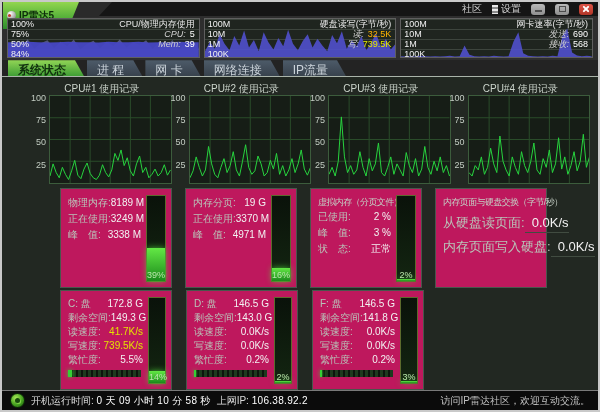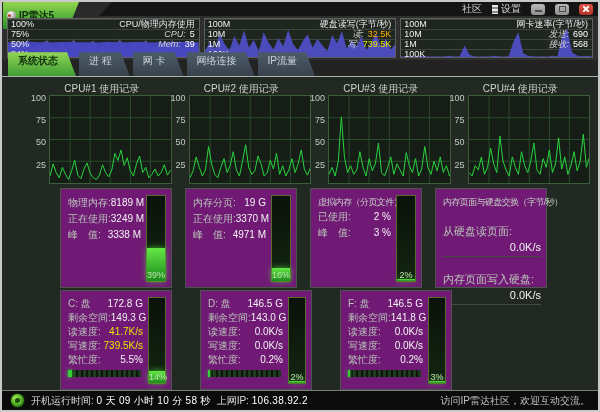--- a/index.html
+++ b/index.html
@@ -38,48 +38,48 @@
   .tg .sc { position:absolute; left:3px; font-size:9px; line-height:10px; color:#f0f0f0; }
   .s0{top:0} .s1{top:10px} .s2{top:20px} .s3{top:30px}
   .tg .hd { position:absolute; right:4px; top:0; font-size:9px; line-height:10px; color:#e9e9e9; }
   .tg .st { position:absolute; right:4px; font-size:9px; line-height:10px; color:#cfcfcf; }
   .r1{top:10px} .r2{top:20px}
   .tg .st b { color:#ffffff; font-weight:normal; margin-left:4px; }
   .tg .st b.orange { color:#ffb400; } .tg .st b.yellow { color:#e8e800; }
 
   
   .tabs { height:17px; background:#232323; display:flex; align-items:flex-end; padding-left:6px; gap:3px; border-bottom:1px solid #aab4aa; }
-  .tab { height:24px; clip-path:polygon(0 0,calc(100% - 9px) 0,100% 100%,0 100%); padding:2px 18px 0 10px; font-size:10px; white-space:nowrap;
+  .tab { height:16px; clip-path:polygon(0 0,calc(100% - 9px) 0,100% 100%,0 100%); padding:2px 18px 0 10px; font-size:12px; white-space:nowrap;
          background:linear-gradient(180deg,#4d5b69,#38424d); color:#ccd4db; }
   .tab.active { background:linear-gradient(180deg,#92d556,#3f9e35); color:#11300e; font-weight:bold; }
 
   
   .main { flex:1; background:#222822; padding-top:3px; }
   .cpurow { display:flex; padding:2px 8px 4px 30px; height:108px; }
   .cpuchart { flex:1; display:flex; flex-direction:column; }
   .ct { text-align:center; font-size:10px; color:#ccd5cc; height:13px; }
   .cbody { flex:1; display:flex; }
   .ylabels { width:17px; position:relative; font-size:9px; color:#c3cdc3; }
   .ylabels span { position:absolute; right:3px; transform:translateY(-45%); }
   .y0{top:2%} .y1{top:27%} .y2{top:52%} .y3{top:77%}
   .plot { flex:1; position:relative; border:1px solid #3c5c3c; background:#161d16; }
   .plot svg { position:absolute; inset:0; width:100%; height:100%; }
   .grid line { stroke:#2a4c2a; stroke-width:1; vector-effect:non-scaling-stroke; }
   .cline { fill:none; stroke:#27d33e; stroke-width:1; vector-effect:non-scaling-stroke; }
 
   .memrow { display:flex; gap:13px; padding-left:58px; height:100px; }
-  .diskrow { display:flex; gap:28px; padding-left:58px; height:100px; margin-top:2px; }
-  .panel { width:112px; background:#701a75; border:1px solid #49564c; padding:6px 5px 5px 7px; display:flex; }
+  .diskrow { display:flex; gap:14px; padding-left:58px; height:100px; margin-top:2px; }
+  .panel { width:112px; background:#be185d; border:1px solid #49564c; padding:6px 5px 5px 7px; display:flex; }
   .pleft { flex:1; min-width:0; display:flex; flex-direction:column; }
   .prow { display:flex; justify-content:space-between; font-size:10px; line-height:16px; color:#b9c4b9; white-space:nowrap; }
   .diskrow .prow { line-height:14px; }
   .prow .val { color:#f2f2f2; }
   .prow .val.yellow { color:#e3e300; }
   .ptitle { font-size:9px; letter-spacing:-0.6px; color:#c5cfc5; line-height:14px; white-space:nowrap; }
-  .swap .prow { font-size:11px; margin-top:14px;flex-direction:column; }
+  .swap .prow { font-size:13px; margin-top:6px; }
   .swap .val { border-bottom:1px solid #414c41; padding-bottom:1px; min-width:44px; text-align:right; }
   .gauge { width:20px; margin-left:5px; border:1px solid #5c6a2c; position:relative; background:linear-gradient(180deg,#0a120a,#132511); flex:0 0 auto; }
   .diskrow .gauge { width:18px; }
   .gfill { position:absolute; left:0; right:0; bottom:0; background:linear-gradient(180deg,#63e845,#1b8a1b); box-shadow:0 0 6px rgba(80,220,60,.8); }
   .glabel { position:absolute; bottom:1px; width:100%; text-align:center; font-size:9px; color:#b9e5aa; z-index:2; }
   .busybar { height:7px; margin-top:3px; margin-right:2px; position:relative; background:repeating-linear-gradient(90deg,#1e3a1e 0 3px,#0d150d 3px 5px); }
   .busyfill { position:absolute; left:0; top:0; bottom:0; background:#35d035; box-shadow:0 0 4px #35d035; }
 
   
   .statusbar { height:21px; background:#0b0b0b; border-top:1px solid #7a7a7a; display:flex; align-items:center; padding:0 8px; font-size:10px; color:#e8e8e8; gap:6px; }
@@ -335,20 +335,24 @@
         <div class="pleft">
           <div class="ptitle">虚拟内存（分页文件）</div>
           <div class="prow">
               <span class="lbl">已使用:</span>
               <span class="val">2 %</span>
             </div>
           <div class="prow">
               <span class="lbl">峰　值:</span>
               <span class="val">3 %</span>
             </div>
+          <div class="prow">
+              <span class="lbl">状　态:</span>
+              <span class="val">正常</span>
+            </div>
         </div>
         <div class="gauge">
           <div class="gfill" style="height: 2%;"></div>
             <div class="glabel">2%</div>
         </div>
       </div>
 
       <div class="panel swap">
         <div class="pleft">
           <div class="ptitle">内存页面与硬盘交换（字节/秒）</div>

